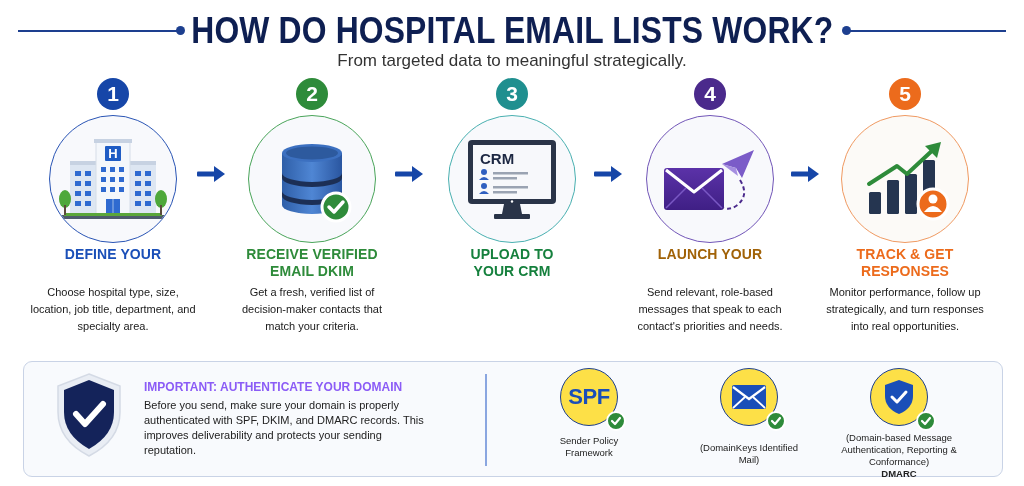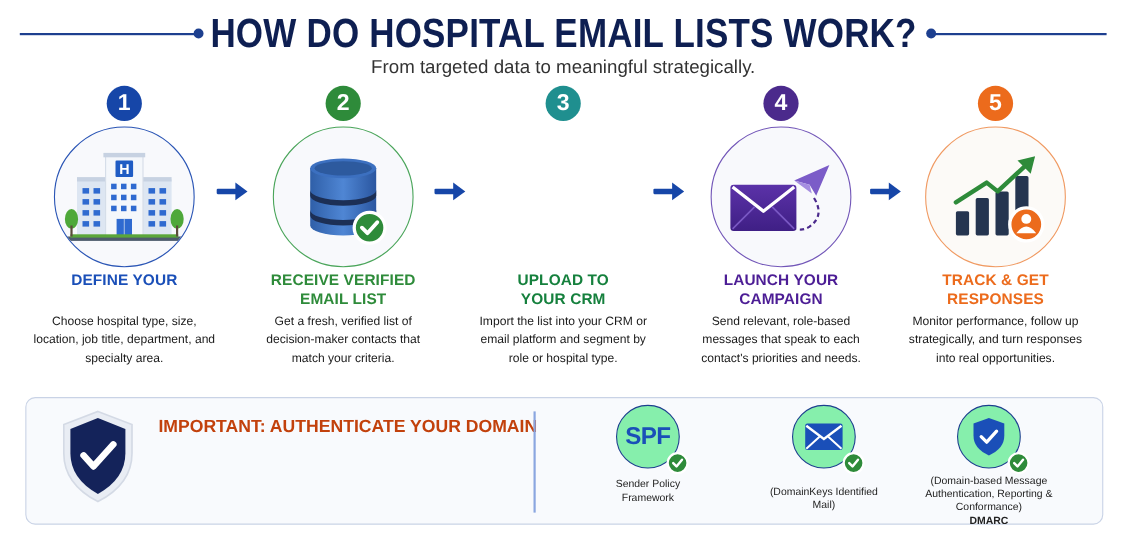--- a/index.html
+++ b/index.html
@@ -20,26 +20,26 @@
   .step { position: absolute; top: 78px; width: 180px; height: 275px; }
   .badge { position: absolute; left: 74px; top: 0; width: 32px; height: 32px; border-radius: 50%; color: #fff; font-weight: 700; font-size: 21px; display: flex; align-items: center; justify-content: center; }
   .circle { position: absolute; left: 26px; top: 37px; width: 128px; height: 128px; border-radius: 50%; border: 1.5px solid; background: #f8f9fc; display: flex; align-items: center; justify-content: center; overflow: hidden; }
   .step-title { position: absolute; top: 168px; left: 0; width: 180px; text-align: center; font-weight: 700; font-size: 14px; line-height: 17px; letter-spacing: 0.1px; }
   .step-desc { position: absolute; top: 206px; left: 5px; width: 170px; text-align: center; font-size: 11px; line-height: 17px; color: #1a1a1a; }
 
   .arrow { position: absolute; top: 164px; width: 34px; height: 20px; }
 
   .info-box { position: absolute; left: 23px; top: 361px; width: 980px; height: 116px; border: 1.5px solid #c9d3e6; border-radius: 9px; background: #f8fafd; }
   .shield-wrap { position: absolute; left: 30px; top: 10px; width: 70px; height: 86px; }
-  .imp-title { position: absolute; left: 120px; top: 18px; font-weight: 700; font-size: 16px; color: #c2410c; white-space: nowrap; }
+  .imp-title { position: absolute; left: 120px; top: 18px; font-weight: 700; font-size: 12px; color: #8b5cf6; white-space: nowrap; }
   .imp-text { position: absolute; left: 120px; top: 36px; width: 290px; font-size: 11px; line-height: 15px; color: #222; }
   .divider { position: absolute; left: 461px; top: 12px; width: 2px; height: 92px; background: #8aa6e0; }
 
   .auth { position: absolute; top: 6px; width: 170px; text-align: center; }
-  .auth-icon { position: relative; width: 58px; height: 58px; margin: 0 auto; border-radius: 50%; border: 1.5px solid #1d3f8f; background: #86efac; display: flex; align-items: center; justify-content: center; }
+  .auth-icon { position: relative; width: 58px; height: 58px; margin: 0 auto; border-radius: 50%; border: 1.5px solid #1d3f8f; background: #fde047; display: flex; align-items: center; justify-content: center; }
   .auth-check { position: absolute; right: -9px; bottom: -6px; width: 20px; height: 20px; border-radius: 50%; background: #2e8b3a; border: 2px solid #fff; display: flex; align-items: center; justify-content: center; }
   .auth-label { margin-top: 9px; font-size: 9.5px; line-height: 12px; color: #222; }
   .spf-text { font-weight: 700; font-size: 22px; color: #1a4fb8; letter-spacing: -0.5px; }
 </style>
 </head>
 <body>
 
 <div class="header">
   <div class="title-line left"></div>
   <div class="title-dot left"></div>
@@ -130,39 +130,56 @@
       <ellipse cx="50" cy="24" rx="30" ry="9" fill="#3c70c0"></ellipse>
       <ellipse cx="50" cy="24" rx="26" ry="6.5" fill="#2d5a9e"></ellipse>
       <path d="M20 44 A30 9 0 0 0 80 44 L80 49 A30 9 0 0 1 20 49 Z" fill="#1c2f55"></path>
       <path d="M20 62 A30 9 0 0 0 80 62 L80 67 A30 9 0 0 1 20 67 Z" fill="#1c2f55"></path>
       <circle cx="74" cy="78" r="14" fill="#2e8b3a" stroke="#fff" stroke-width="3"></circle>
       <path d="M67 78 L72 83 L81 73" stroke="#fff" stroke-width="3.5" fill="none" stroke-linecap="round" stroke-linejoin="round"></path>
     </svg>
   </div>
   <div class="step-title" style="color:#2e8b3a;">
     <div>RECEIVE VERIFIED</div>
-    <div>EMAIL LIST</div>
+    <div>EMAIL DKIM</div>
   </div>
   <div class="step-desc">Get a fresh, verified list of decision-maker contacts that match your criteria.</div>
 </div>
 
 <div class="arrow" style="left:393px;">
   <svg width="34" height="20" viewBox="0 0 34 20">
       <rect x="2" y="7.5" width="20" height="5" rx="1" fill="#1646a8"></rect>
       <path d="M19 2 L30 10 L19 18 Z" fill="#1646a8"></path>
     </svg>
 </div>
 
 <div class="step" style="left:422px;">
   <div class="badge" style="background:#1f8f8f;">3</div>
+  <div class="circle" style="border-color:#49b0b0;">
+    <svg width="100" height="90" viewBox="0 0 100 90">
+      <rect x="6" y="6" width="88" height="64" rx="4" fill="#2a3448"></rect>
+      <rect x="11" y="11" width="78" height="54" fill="#f7f8fb"></rect>
+      <text x="18" y="30" font-family="Liberation Sans, sans-serif" font-weight="700" font-size="15" fill="#1c2742">CRM</text>
+      <circle cx="22" cy="38" r="3" fill="#2f5fc0"></circle>
+        <path d="M17 46 Q22 40 27 46 Z" fill="#2f5fc0"></path>
+      <rect x="31" y="38" width="35" height="2.5" fill="#9aa3b2"></rect>
+        <rect x="31" y="43" width="24" height="2.5" fill="#9aa3b2"></rect>
+      <circle cx="22" cy="52" r="3" fill="#2f5fc0"></circle>
+        <path d="M17 60 Q22 54 27 60 Z" fill="#2f5fc0"></path>
+      <rect x="31" y="52" width="35" height="2.5" fill="#9aa3b2"></rect>
+        <rect x="31" y="57" width="24" height="2.5" fill="#9aa3b2"></rect>
+      <circle cx="50" cy="67.5" r="1.2" fill="#fff"></circle>
+      <path d="M42 70 L58 70 L60 80 L40 80 Z" fill="#2a3448"></path>
+      <rect x="32" y="80" width="36" height="5" rx="1" fill="#2a3448"></rect>
+    </svg>
+  </div>
   <div class="step-title" style="color:#15803d;">
     <div>UPLOAD TO</div>
     <div>YOUR CRM</div>
   </div>
-  <div class="step-desc">Import the list into your CRM or email platform and segment by role or hospital type.</div>
 </div>
 
 <div class="arrow" style="left:592px;">
   <svg width="34" height="20" viewBox="0 0 34 20">
       <rect x="2" y="7.5" width="20" height="5" rx="1" fill="#1646a8"></rect>
       <path d="M19 2 L30 10 L19 18 Z" fill="#1646a8"></path>
     </svg>
 </div>
 
 <div class="step" style="left:620px;">
@@ -176,23 +193,22 @@
         </linearGradient>
       </defs>
       <rect x="6" y="34" width="60" height="42" rx="3" fill="url(#env)"></rect>
       <path d="M8 36 L36 58 L64 36" stroke="#fff" stroke-width="3" fill="none" stroke-linejoin="round"></path>
       <path d="M8 74 L28 54 M64 74 L44 54" stroke="#7a58c4" stroke-width="1.5"></path>
       <path d="M64 30 L96 16 L84 44 L78 34 Z" fill="#7b5cc8"></path>
       <path d="M64 30 L78 34 L80 42 Z" fill="#a58ee0"></path>
       <path d="M82 46 Q92 62 78 72 Q72 76 66 74" stroke="#4b2a8c" stroke-width="2" fill="none" stroke-dasharray="4 3"></path>
     </svg>
   </div>
-  <div class="step-title" style="color:#4c1d95;">
+  <div class="step-title" style="color:#a16207;">
     <div>LAUNCH YOUR</div>
-    <div>CAMPAIGN</div>
   </div>
   <div class="step-desc">Send relevant, role-based messages that speak to each contact's priorities and needs.</div>
 </div>
 
 <div class="arrow" style="left:789px;">
   <svg width="34" height="20" viewBox="0 0 34 20">
       <rect x="2" y="7.5" width="20" height="5" rx="1" fill="#1646a8"></rect>
       <path d="M19 2 L30 10 L19 18 Z" fill="#1646a8"></path>
     </svg>
 </div>
@@ -221,20 +237,21 @@
 
 <div class="info-box">
   <div class="shield-wrap">
     <svg width="70" height="86" viewBox="0 0 70 86">
       <path d="M35 2 L66 14 L66 40 Q66 68 35 84 Q4 68 4 40 L4 14 Z" fill="#e9edf4" stroke="#d4dae5" stroke-width="1.5"></path>
       <path d="M35 8 L60 18 L60 40 Q60 63 35 77 Q10 63 10 40 L10 18 Z" fill="#14235a"></path>
       <path d="M22 42 L31 52 L49 32" stroke="#fff" stroke-width="6" fill="none" stroke-linecap="round" stroke-linejoin="round"></path>
     </svg>
   </div>
   <div class="imp-title">IMPORTANT:  AUTHENTICATE YOUR DOMAIN</div>
+  <div class="imp-text">Before you send, make sure your domain is properly authenticated with SPF, DKIM, and DMARC records. This improves deliverability and protects your sending reputation.</div>
   <div class="divider"></div>
 
   <div class="auth" style="left:480px;">
     <div class="auth-icon">
       <span class="spf-text">SPF</span>
       <div class="auth-check">
         <svg width="12" height="12" viewBox="0 0 12 12">
             <path d="M2 6 L5 9 L10 3" stroke="#fff" stroke-width="2.2" fill="none" stroke-linecap="round" stroke-linejoin="round"></path>
           </svg>
       </div>

